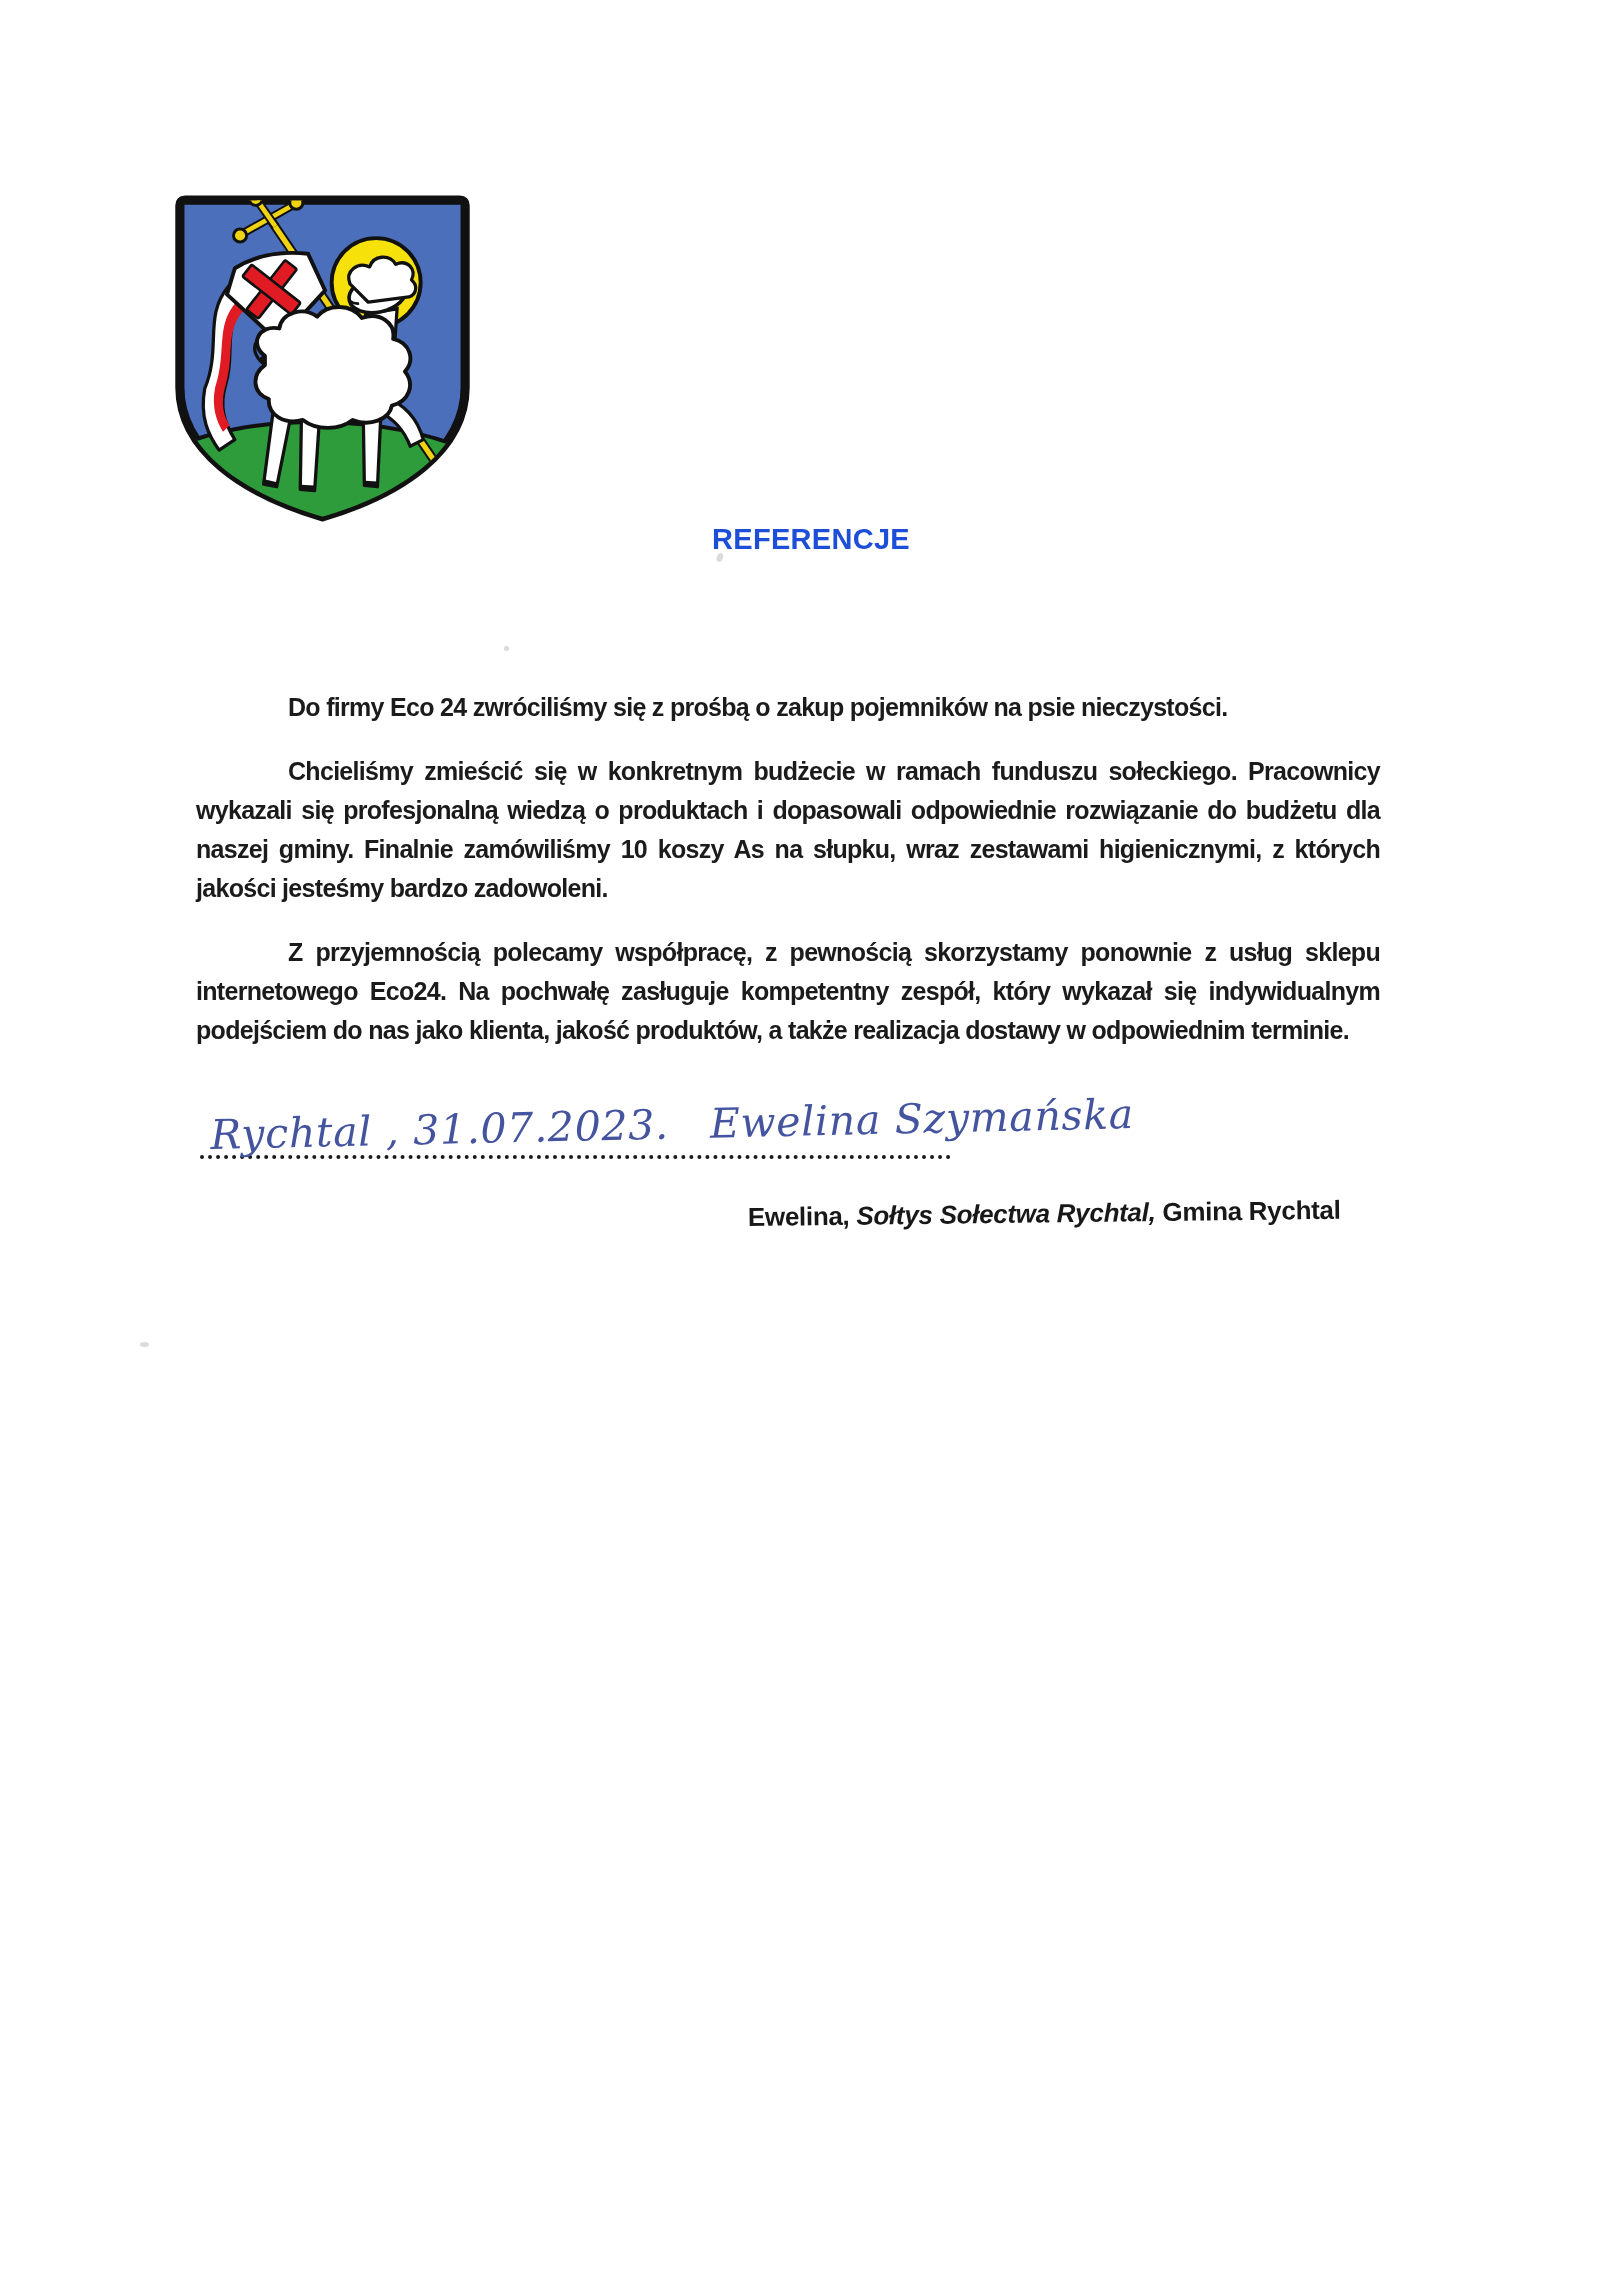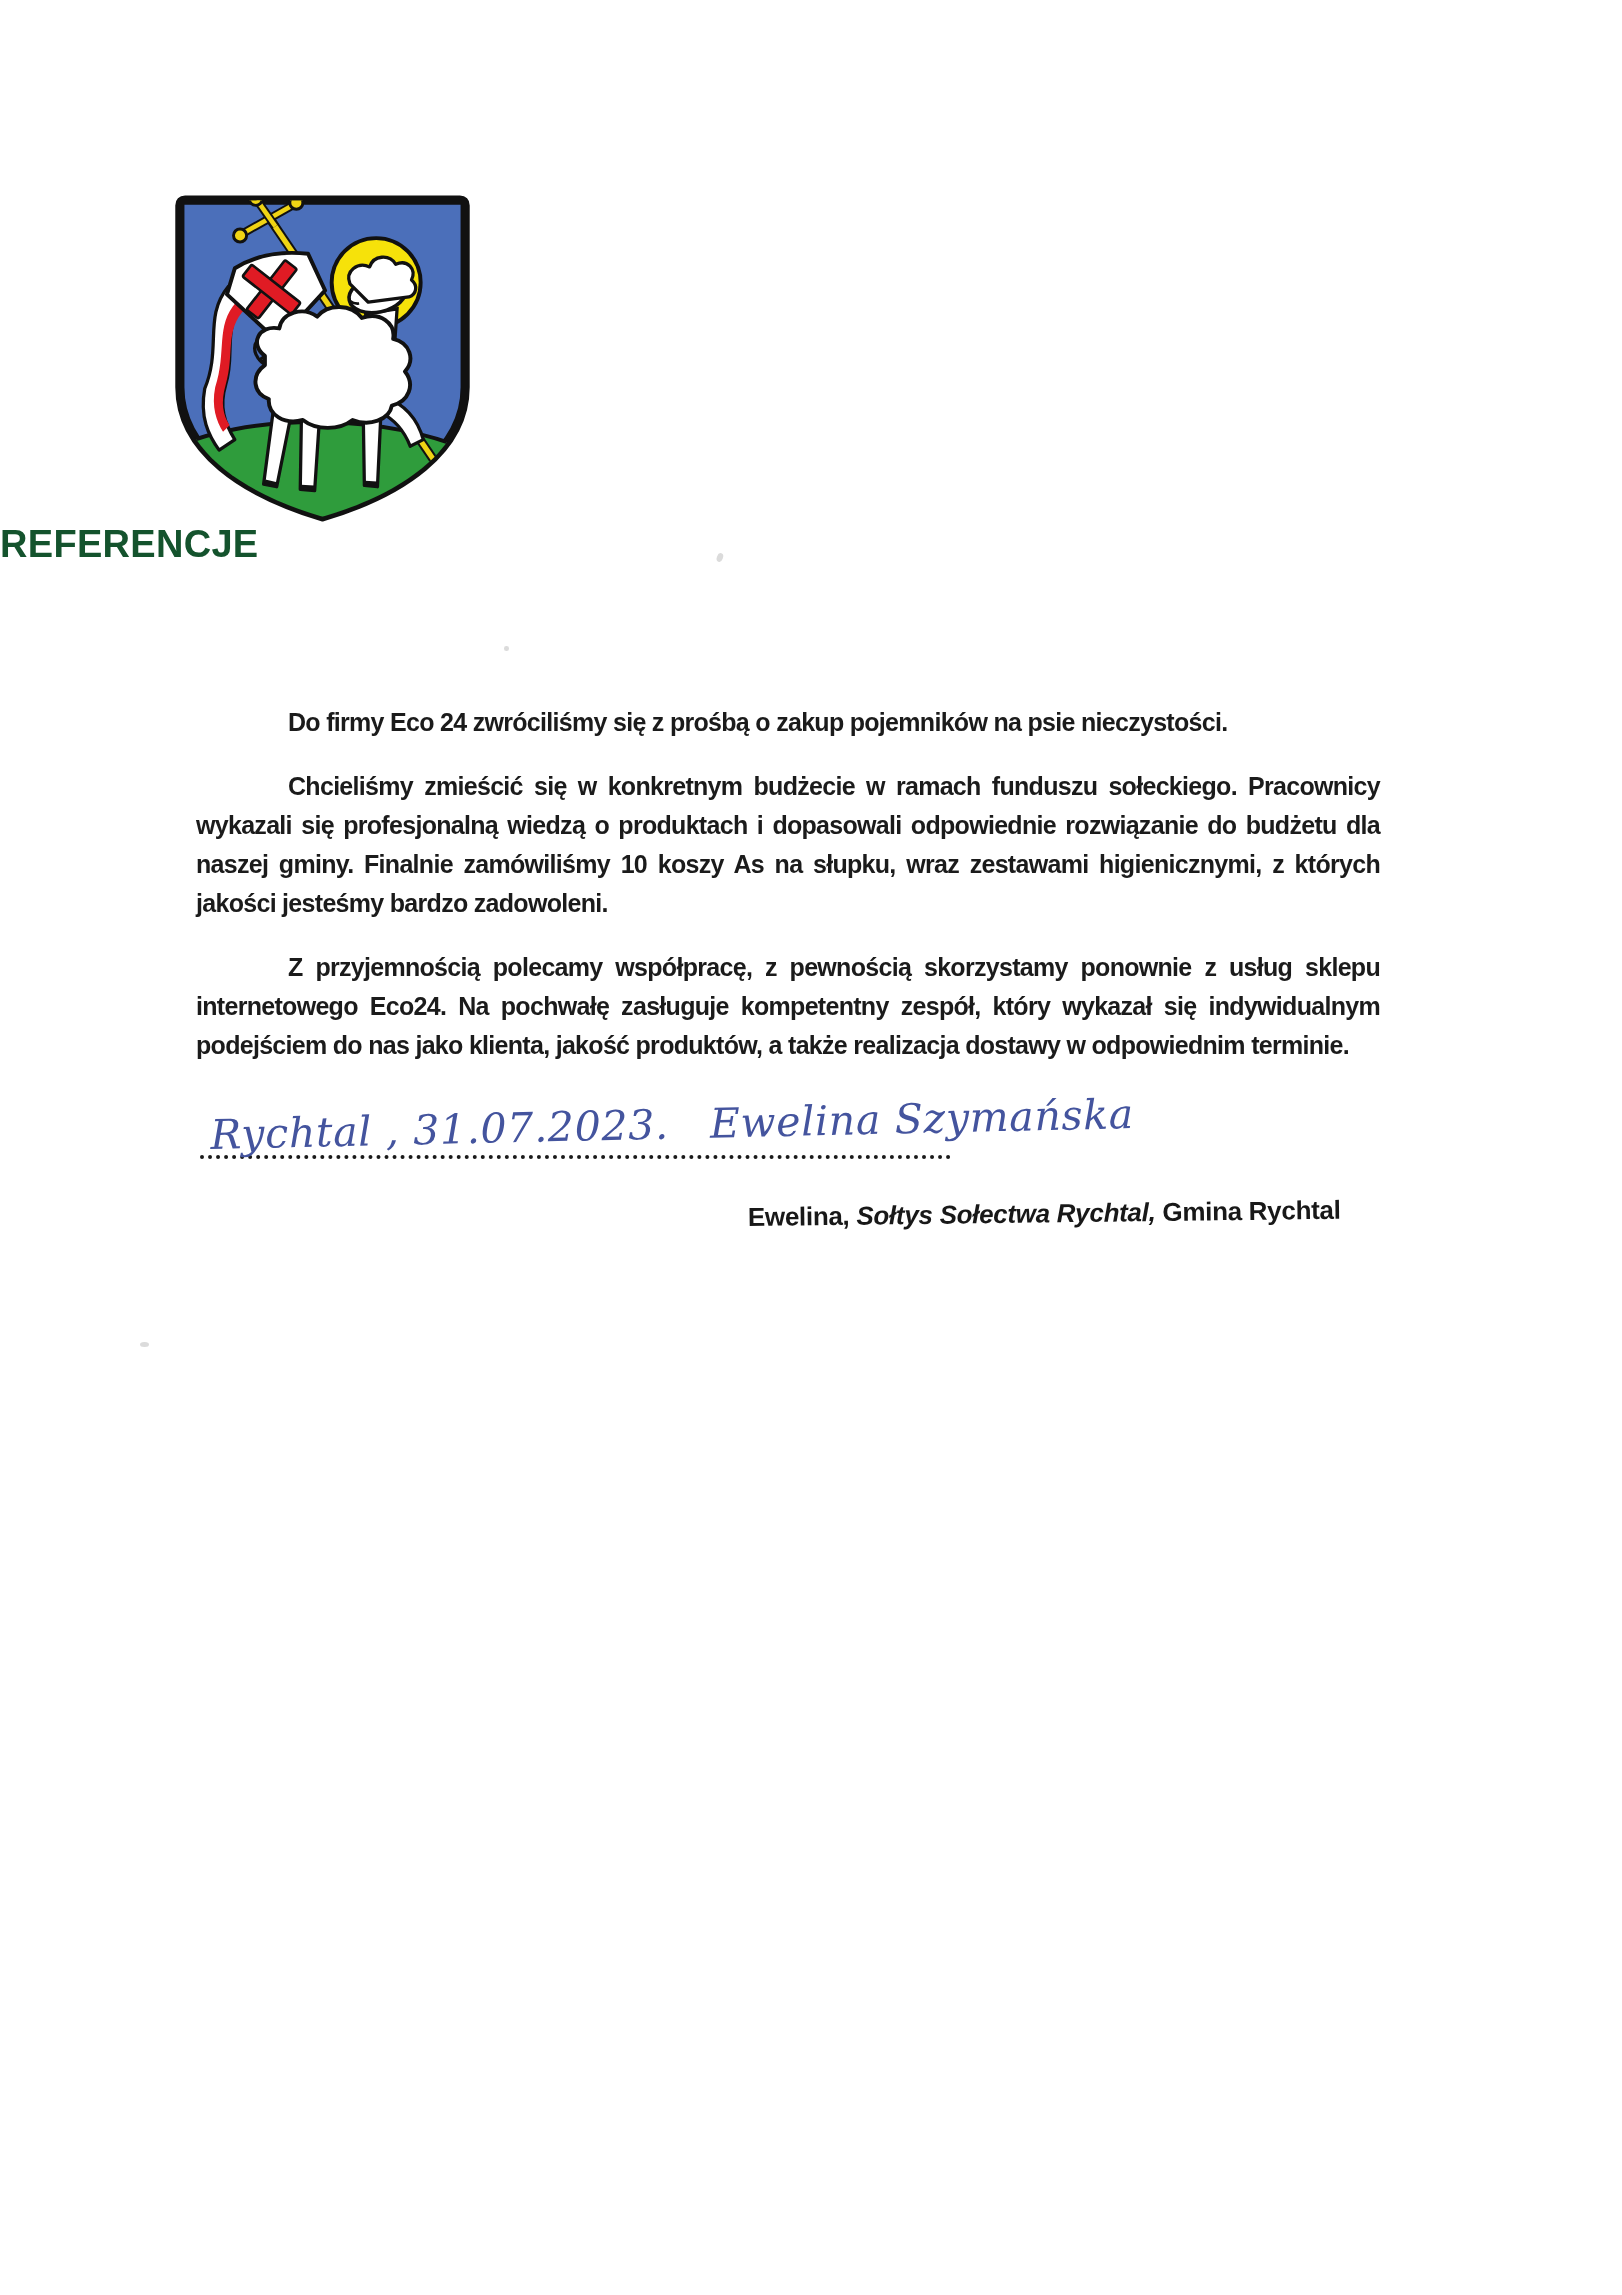--- a/index.html
+++ b/index.html
@@ -26,32 +26,32 @@
     height: 335px;
   }
 
   
   .title {
     position: absolute;
     left: 0;
     top: 523px;
     width: 100%;
     margin: 0;
-    text-align: left;
-    font-size: 38px;
+    text-align: center;
+    font-size: 29px;
     font-weight: bold;
     letter-spacing: 0.3px;
-    color: #14532d;
+    color: #1d4ed8;
   }
 
   
   .body-text {
     position: absolute;
     left: 196px;
-    top: 703px;
+    top: 688px;
     width: 1184px;
     font-size: 25px;
     font-weight: 600;
     letter-spacing: -0.7px;
     line-height: 39px;
     text-align: justify;
     color: #1b1b1b;
   }
   .body-text p {
     margin: 0 0 25px 0;

